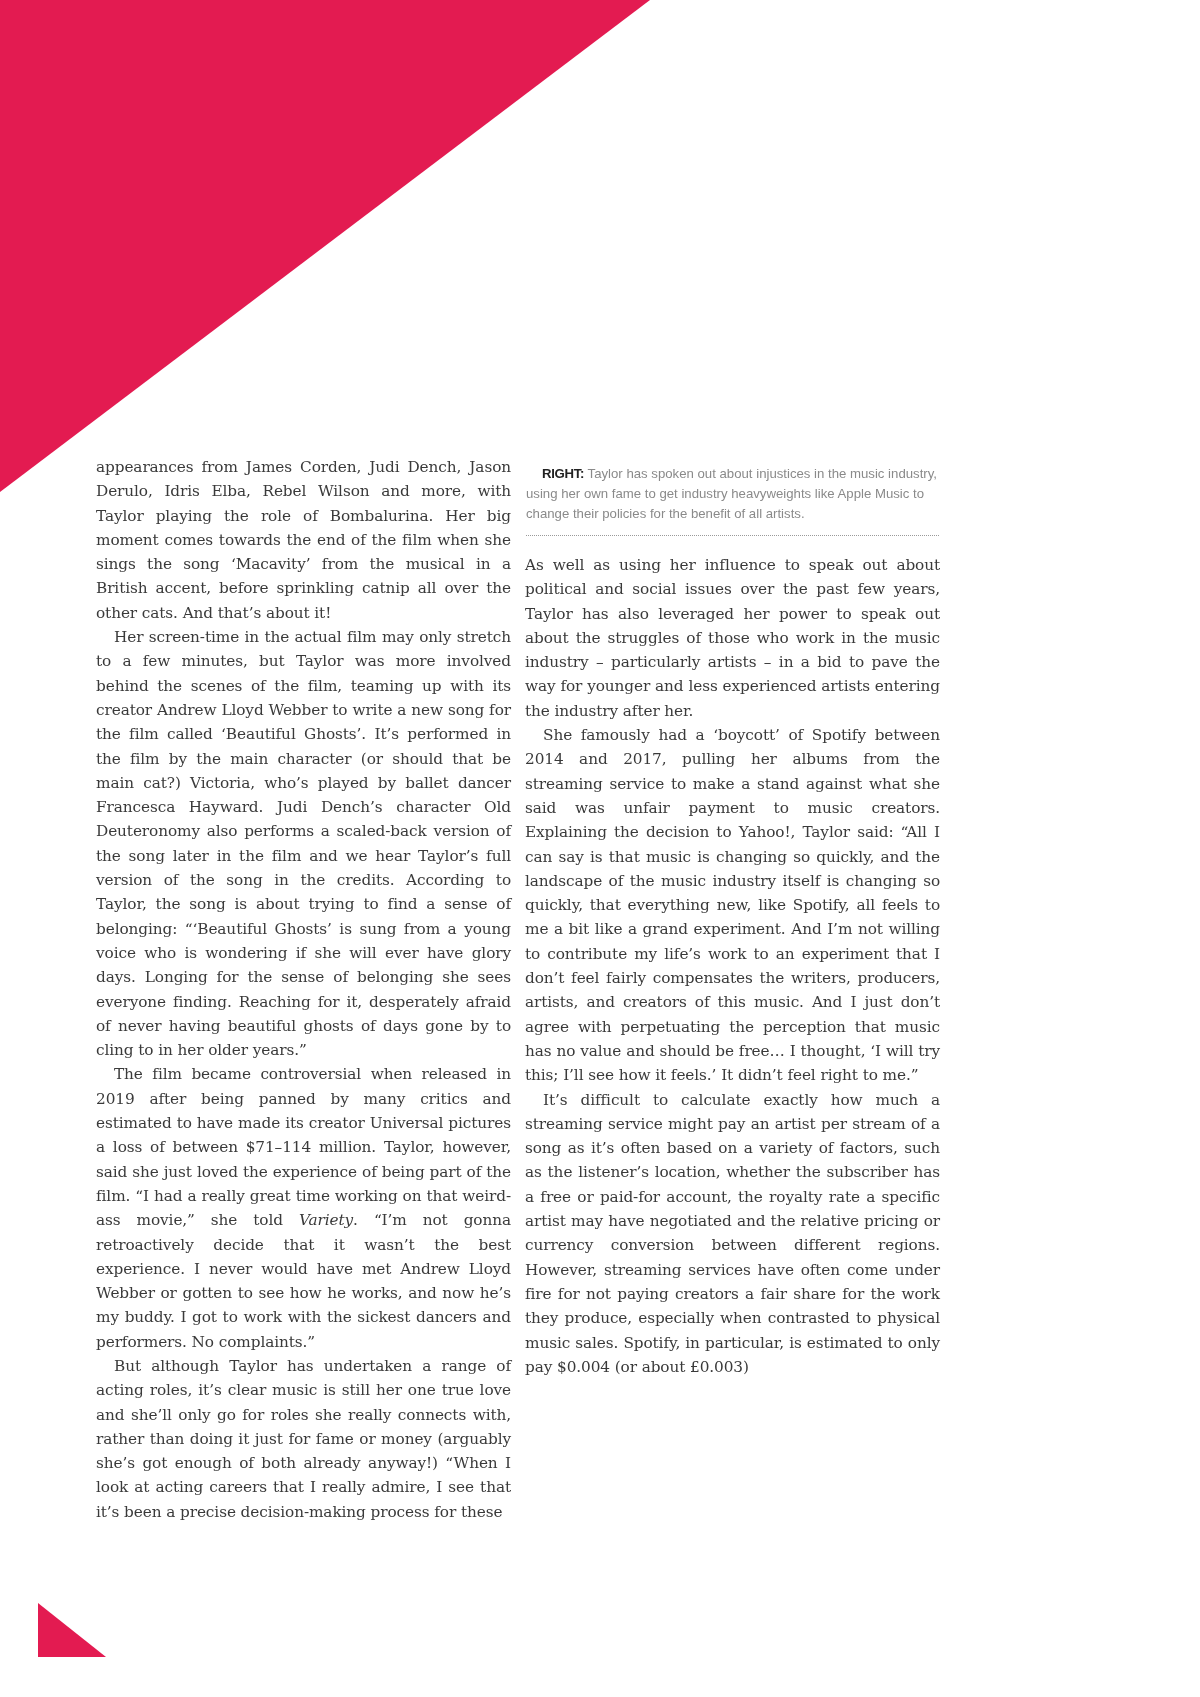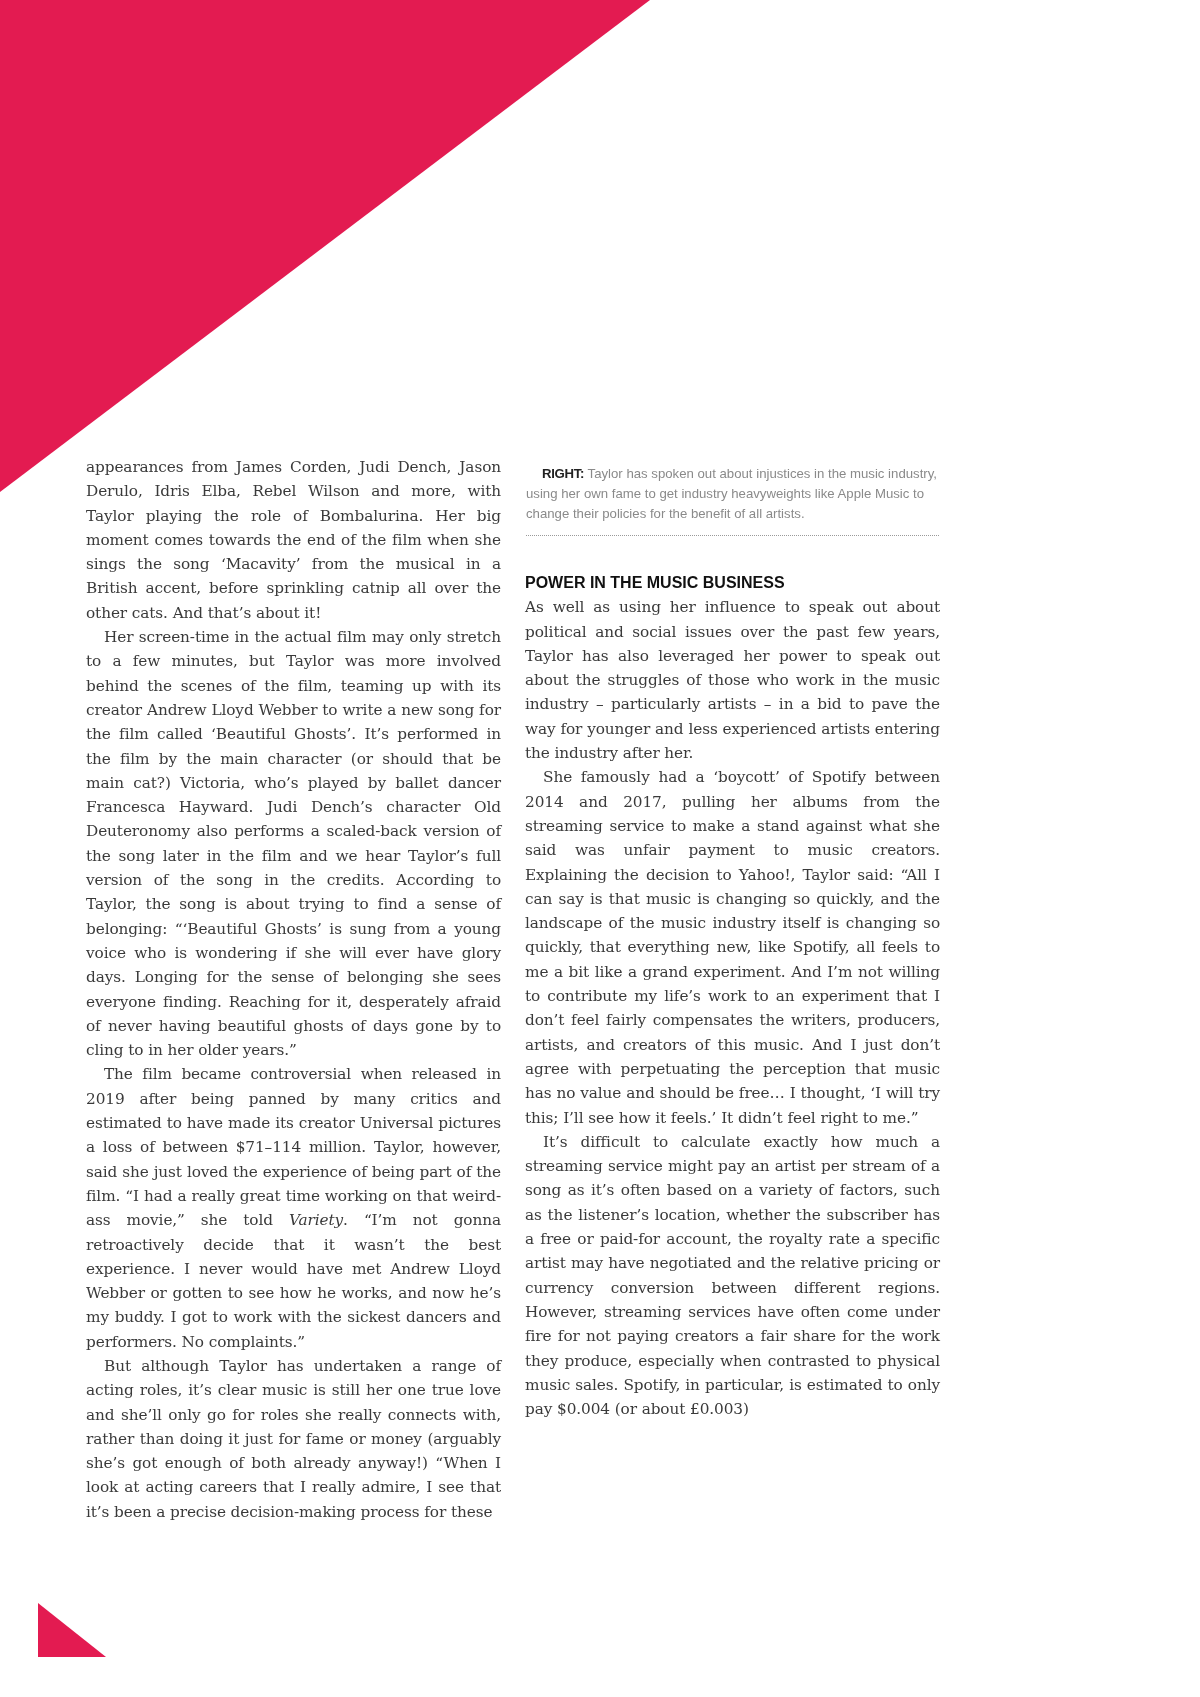--- a/index.html
+++ b/index.html
@@ -7,21 +7,21 @@
   .corner-triangle { position: absolute; left: 0; top: 0; width: 650px; height: 492px; }
   .col {
     position: absolute;
     font-family: "DejaVu Serif", "Liberation Serif", serif;
     font-size: 15.3px;
     line-height: 24.3px;
     color: #3a3a3a;
     text-align: justify;
     letter-spacing: -0.1px;
   }
-  .col-left { left: 86px; top: 455px; width: 415px; }
+  .col-left { left: 96px; top: 455px; width: 415px; }
   .col-right { left: 525px; top: 553px; width: 415px; }
   .col p { margin: 0; text-indent: 0; }
   .col p.indent { text-indent: 18px; }
   .col em { font-style: italic; }
   .caption {
     position: absolute; left: 526px; top: 464px; width: 415px;
     font-family: "Liberation Sans", "DejaVu Sans", sans-serif;
     font-size: 13.2px; line-height: 20px; color: #8a8a8a;
   }
   .caption .lead { font-family: "Liberation Sans", sans-serif; font-weight: 700; color: #222; font-stretch: condensed; letter-spacing: -0.3px; padding-left: 16px; }
@@ -52,21 +52,20 @@
   <p class="indent"><span>The film became controversial when released in 2019 after being panned by many critics and estimated to have made its creator Universal pictures a loss of between $71–114 million. Taylor, however, said she just loved the experience of being part of the film. “I had a really great time working on that weird-ass movie,” she told </span><em>Variety</em><span>. “I’m not gonna retroactively decide that it wasn’t the best experience. I never would have met Andrew Lloyd Webber or gotten to see how he works, and now he’s my buddy. I got to work with the sickest dancers and performers. No complaints.”</span></p>
   <p class="indent">But although Taylor has undertaken a range of acting roles, it’s clear music is still her one true love and she’ll only go for roles she really connects with, rather than doing it just for fame or money (arguably she’s got enough of both already anyway!) “When I look at acting careers that I really admire, I see that it’s been a precise decision-making process for these</p>
 </div>
 
 <div class="caption">
   <span class="lead">RIGHT:</span><span> Taylor has spoken out about injustices in the music industry, using her own fame to get industry heavyweights like Apple Music to change their policies for the benefit of all artists.</span>
 </div>
 <div class="divider"></div>
 
 <div class="col col-right">
-  <h3 class="subhead">POWER IN THE MUSIC BUSINESS</h3>
   <p>As well as using her influence to speak out about political and social issues over the past few years, Taylor has also leveraged her power to speak out about the struggles of those who work in the music industry – particularly artists – in a bid to pave the way for younger and less experienced artists entering the industry after her.</p>
   <p class="indent">She famously had a ‘boycott’ of Spotify between 2014 and 2017, pulling her albums from the streaming service to make a stand against what she said was unfair payment to music creators. Explaining the decision to Yahoo!, Taylor said: “All I can say is that music is changing so quickly, and the landscape of the music industry itself is changing so quickly, that everything new, like Spotify, all feels to me a bit like a grand experiment. And I’m not willing to contribute my life’s work to an experiment that I don’t feel fairly compensates the writers, producers, artists, and creators of this music. And I just don’t agree with perpetuating the perception that music has no value and should be free… I thought, ‘I will try this; I’ll see how it feels.’ It didn’t feel right to me.”</p>
   <p class="indent">It’s difficult to calculate exactly how much a streaming service might pay an artist per stream of a song as it’s often based on a variety of factors, such as the listener’s location, whether the subscriber has a free or paid-for account, the royalty rate a specific artist may have negotiated and the relative pricing or currency conversion between different regions. However, streaming services have often come under fire for not paying creators a fair share for the work they produce, especially when contrasted to physical music sales. Spotify, in particular, is estimated to only pay $0.004 (or about £0.003)</p>
 </div>
 
 <svg class="page-num-tri" viewBox="0 0 68 54" preserveAspectRatio="none">
   <polygon points="0,0 0,54 68,54" fill="#E31B51"></polygon>
 </svg>
 <div class="page-num">130</div>
 

